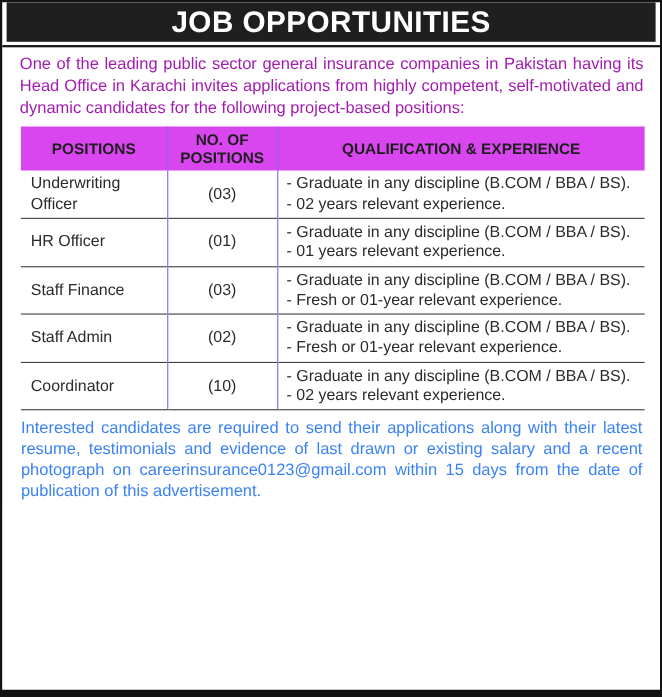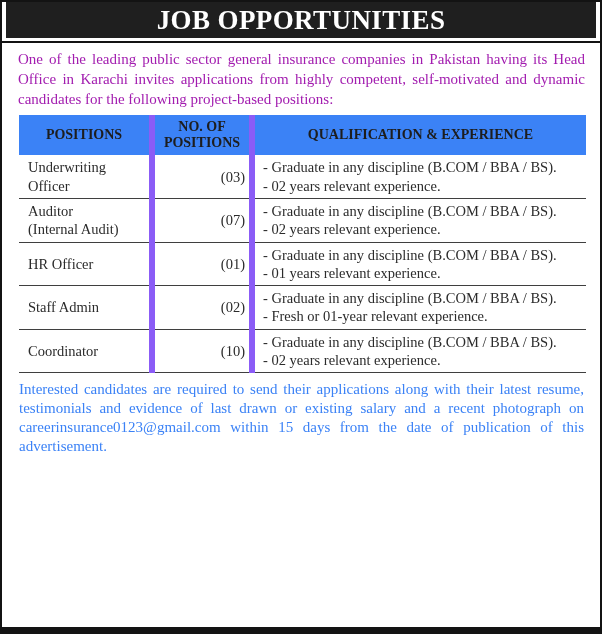--- a/index.html
+++ b/index.html
@@ -1,20 +1,20 @@
 <!DOCTYPE html>
 <html><head>
 <meta charset="utf-8">
 <style>
   html,body { margin:0; padding:0; background:#ffffff; }
   .ad {
     width:602px; height:634px; box-sizing:border-box;
     border:2px solid #131313; border-bottom-width:7px;
     background:#ffffff; overflow:hidden;
-    font-family:Liberation Serif, serif;
+    font-family:Liberation Sans, sans-serif;
     color:#2a2a2a;
   }
   .title-bar {
     height:36px; margin:0 4px; background:#1f1f1f;
     display:flex; align-items:center; justify-content:center;
   }
   .title-bar .title-text {
     color:#ffffff; font-weight:bold; font-size:27px; letter-spacing:0.4px;
     white-space:nowrap;
   }
@@ -23,32 +23,32 @@
   .intro {
     margin:0 0 6px 0; font-size:15px; line-height:1.34;
     text-align:justify; color:#a21caf;
   }
   table.positions {
     width:567px; table-layout:fixed; border-collapse:collapse;
     margin-left:1px;
   }
   col.c1 { width:133px; } col.c2 { width:100px; } col.c3 { width:334px; }
   th {
-    background:#3b82f6; font-size:14px; font-weight:bold;
+    background:#d946ef; font-size:14px; font-weight:bold;
     line-height:1.15; padding:4px 2px; text-align:center; color:#1d1d1d;
   }
   td {
     font-size:14.5px; line-height:1.26; padding:3px 4px;
     vertical-align:middle; color:#2b2b2b;
   }
-  th.vline, td.vline { border-left:6px solid #8b5cf6; }
+  th.vline, td.vline { border-left:1px solid #8b5cf6; }
   tbody tr:not(:first-child) td { border-top:1px solid #3f3f3f; }
   tbody tr:last-child td { border-bottom:1px solid #3f3f3f; }
   td.pos { padding-left:9px; text-align:left; }
-  td.cnt { text-align:right; }
+  td.cnt { text-align:center; }
   td.qual { padding-left:8px; padding-right:1px; text-align:left; }
   .footer {
     margin:7px 1px 0 1px; font-size:15px; line-height:1.27;
     text-align:justify; color:#3b82f6;
   }
 </style>
 </head>
 <body>
 
 <div class="ad">
@@ -79,40 +79,40 @@
       <tbody id="rows-body">
   <tr>
     <td class="pos">Underwriting<br>Officer</td>
     <td class="cnt vline">(03)</td>
     <td class="qual vline">
               <div>- Graduate in any discipline (B.COM / BBA / BS).</div>
               <div>- 02 years relevant experience.</div>
             </td>
   </tr>
 
-  <tr>
-    <td class="pos">Auditor<br>(Internal Audit)</td>
-    <td class="cnt vline">(07)</td>
-    <td class="qual vline">
-              <div>- Graduate in any discipline (B.COM / BBA / BS).</div>
-              <div>- 02 years relevant experience.</div>
-            </td>
-  </tr>
 
 
 
   <tr>
     <td class="pos">HR Officer</td>
     <td class="cnt vline">(01)</td>
     <td class="qual vline">
               <div>- Graduate in any discipline (B.COM / BBA / BS).</div>
               <div>- 01 years relevant experience.</div>
             </td>
   </tr>
 
+  <tr>
+    <td class="pos">Staff Finance</td>
+    <td class="cnt vline">(03)</td>
+    <td class="qual vline">
+              <div>- Graduate in any discipline (B.COM / BBA / BS).</div>
+              <div>- Fresh or 01-year relevant experience.</div>
+            </td>
+  </tr>
 
   <tr>
     <td class="pos">Staff Admin</td>
     <td class="cnt vline">(02)</td>
     <td class="qual vline">
               <div>- Graduate in any discipline (B.COM / BBA / BS).</div>
               <div>- Fresh or 01-year relevant experience.</div>
             </td>
   </tr>
 

